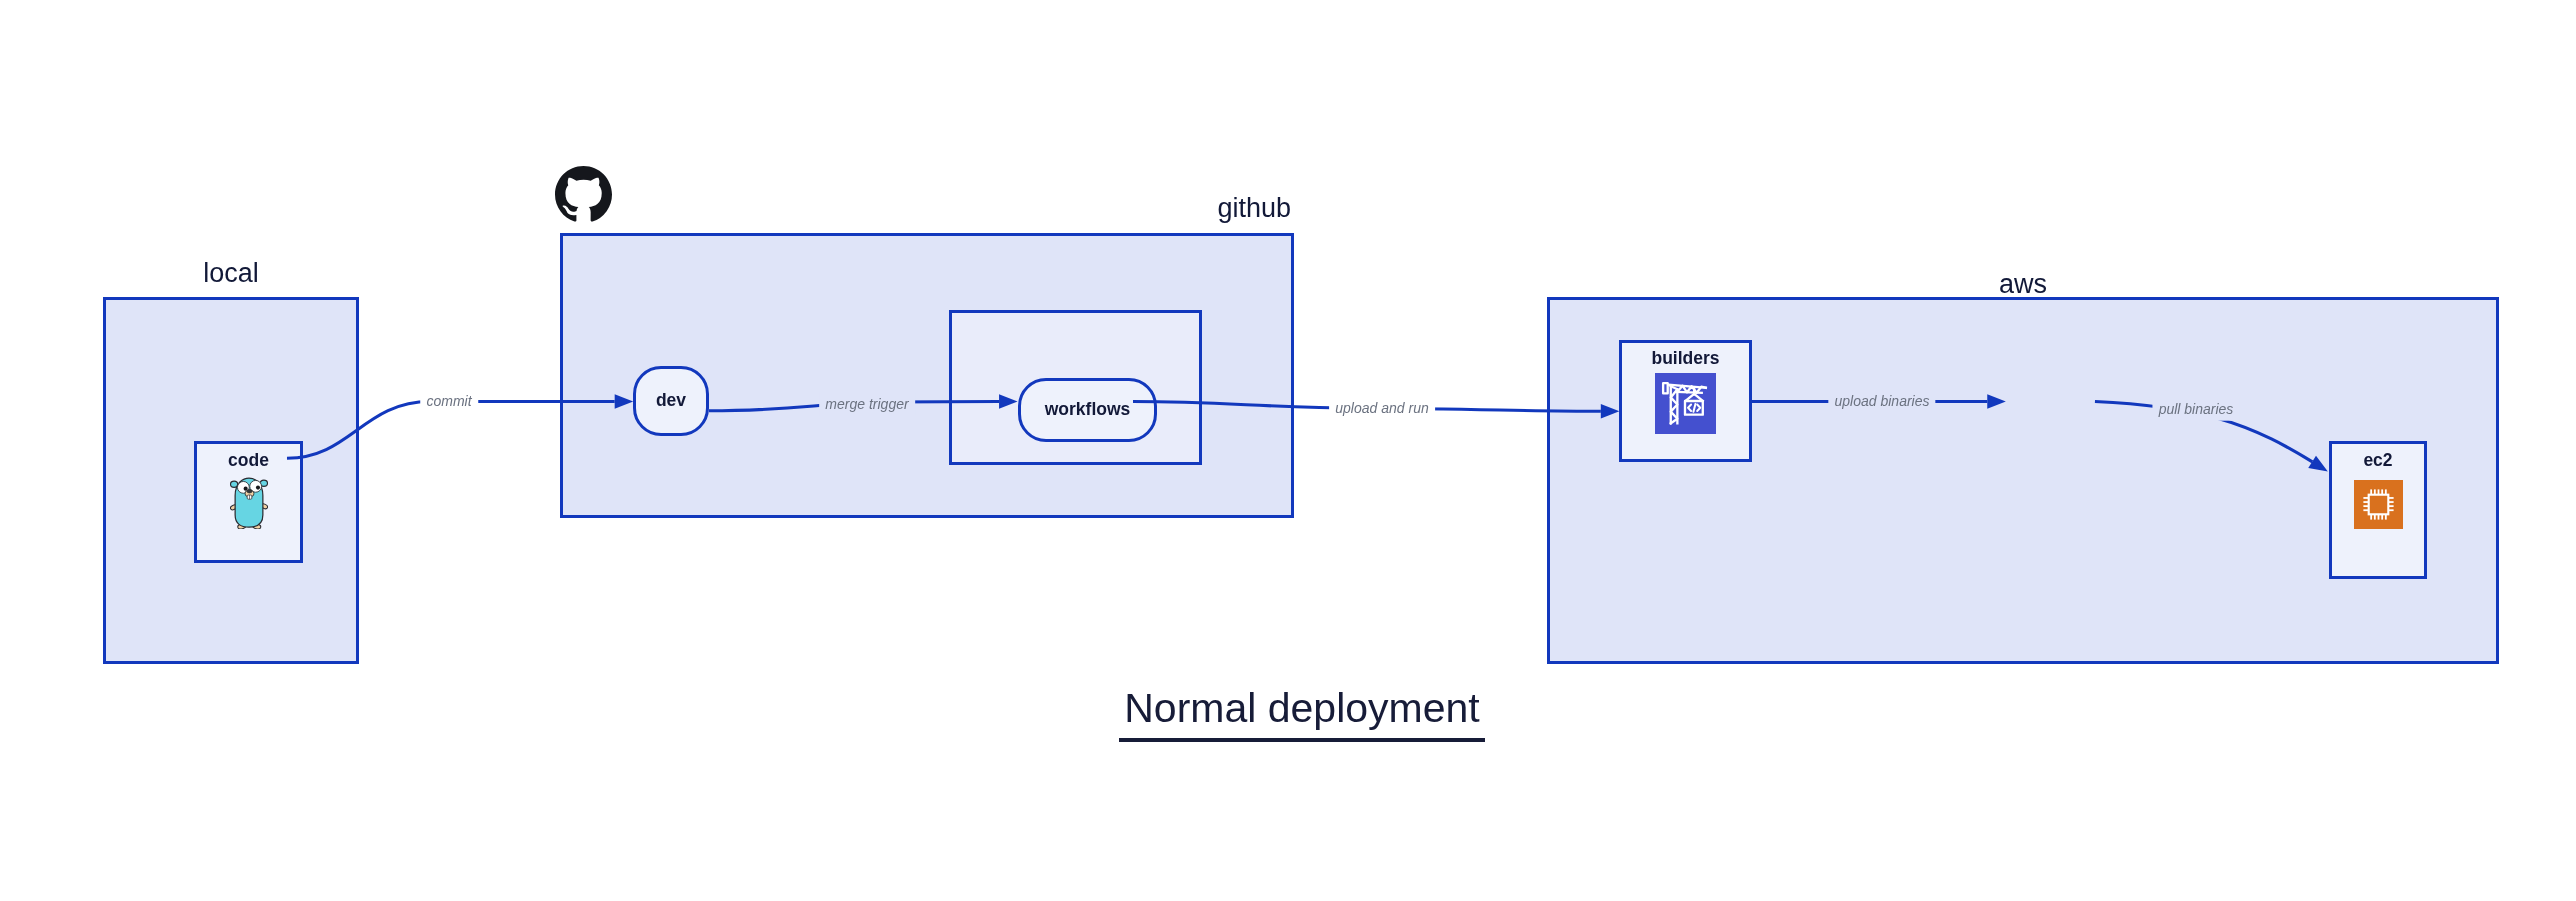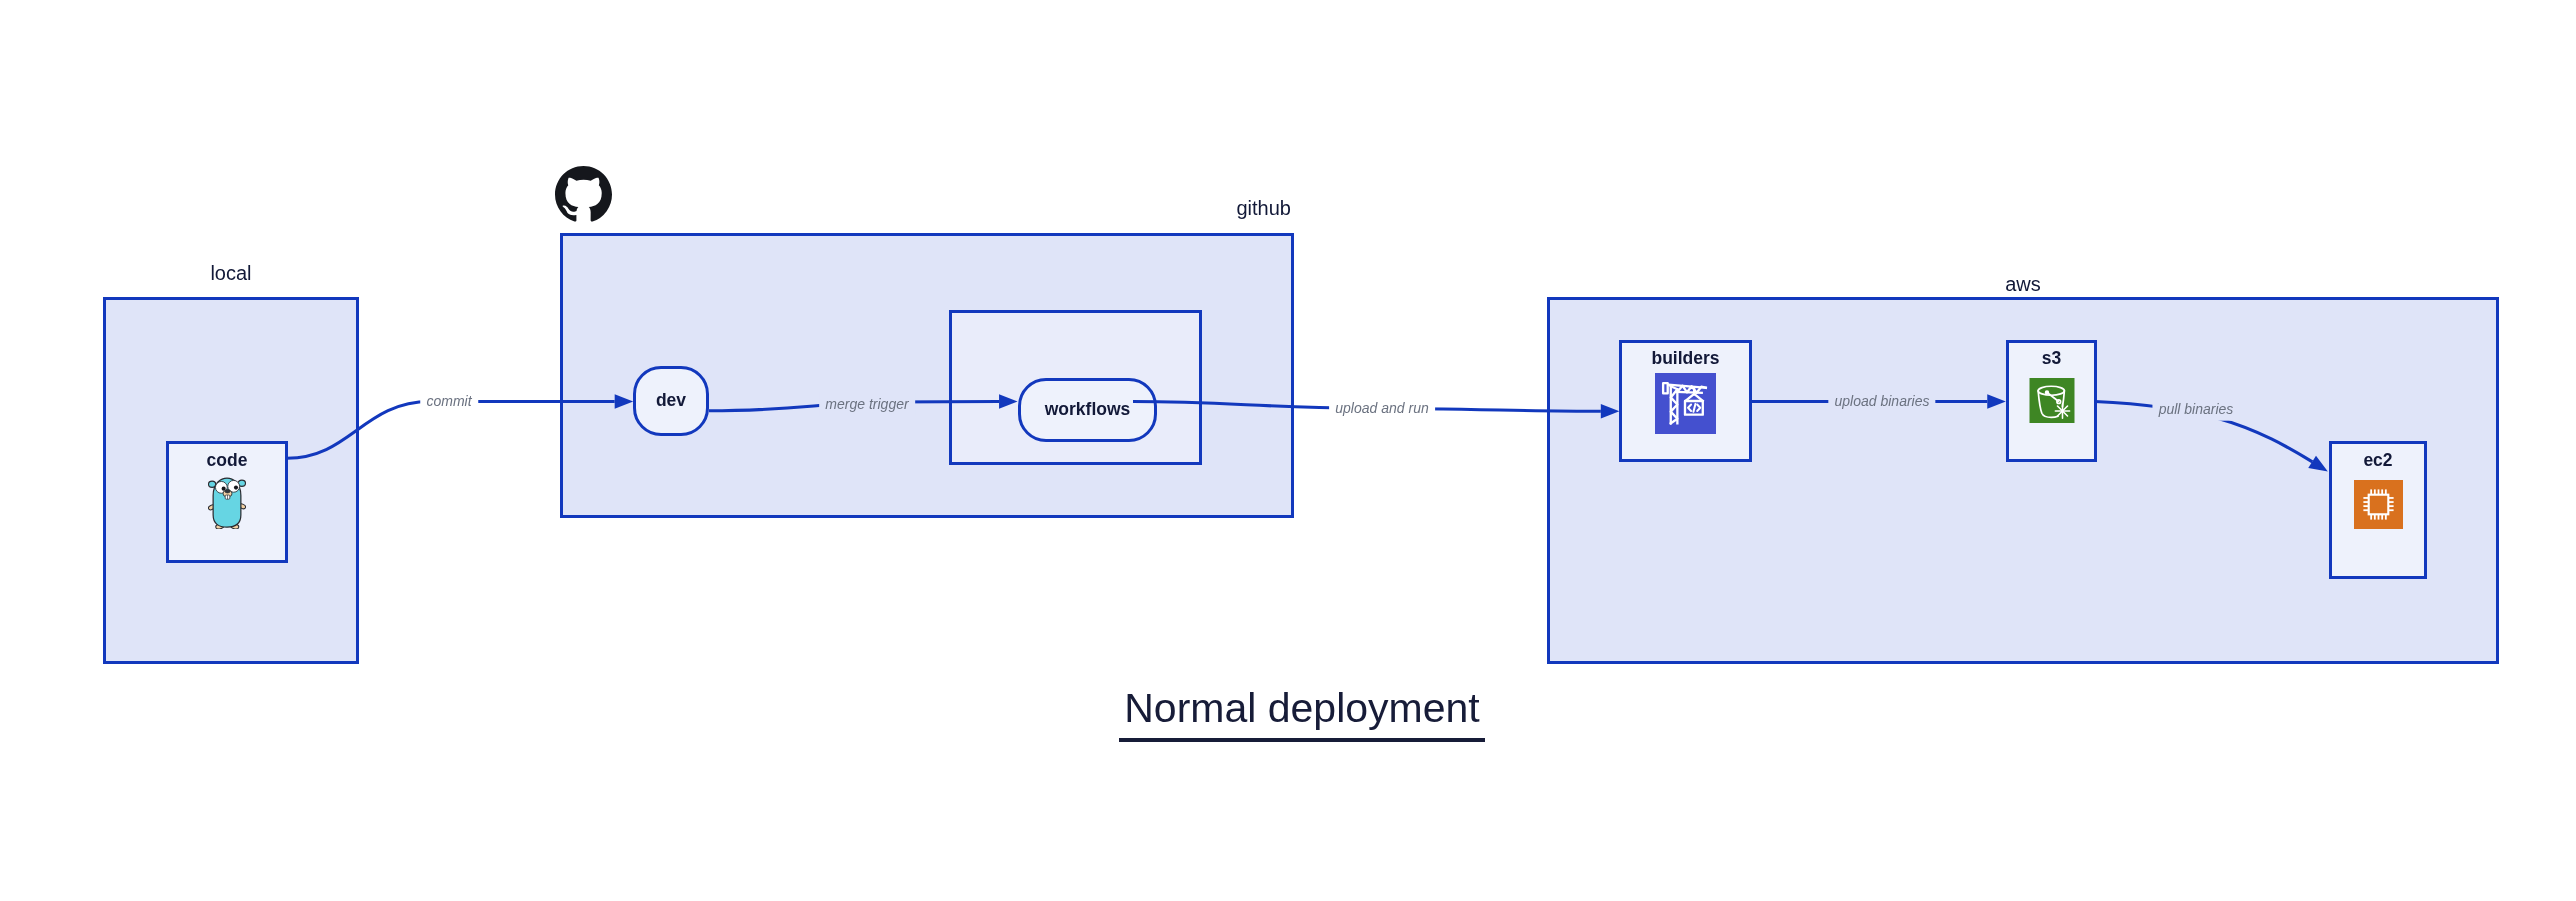--- a/index.html
+++ b/index.html
@@ -4,21 +4,21 @@
 <style>
   html,body{margin:0;padding:0;background:#ffffff;width:2604px;height:902px;overflow:hidden;
             font-family:"Liberation Sans",sans-serif;}
   .canvas{position:absolute;left:0;top:0;width:2604px;height:902px;background:#ffffff;}
 
   
   .cbox{position:absolute;background:#dfe4f8;border:3.1px solid #1238bd;box-sizing:border-box;}
   .cbox.mid{background:#e9ecfa;}
 
   
-  .clabel{position:absolute;font-size:20px;color:#121938;line-height:33px;}
+  .clabel{position:absolute;font-size:27px;color:#121938;line-height:33px;}
   .clabel.center{text-align:center;}
   .clabel.right{text-align:right;}
 
   
   .node{position:absolute;background:#eef2fc;border:3.1px solid #1238bd;box-sizing:border-box;
         display:flex;flex-direction:column;align-items:center;z-index:3;}
   .node .nlabel{font-weight:bold;font-size:17.5px;color:#121938;margin-top:6.2px;line-height:21.6px;}
   .node.plain{justify-content:center;border-radius:28px;}
   .node.plain .nlabel{margin-top:0;}
 
@@ -52,21 +52,21 @@
 
   <div class="cbox" style="left:103px;top:297px;width:256px;height:367px;"></div>
   <div class="cbox" style="left:560px;top:233px;width:734px;height:285px;"></div>
   <div class="cbox mid" style="left:949px;top:310px;width:253px;height:155px;z-index:2;"></div>
   <div class="cbox" style="left:1547px;top:297px;width:952px;height:367px;"></div>
 
   <svg class="gh-logo" width="57" height="61" viewBox="0 0 16 16">
     <path fill="#15171c" d="M8 0C3.58 0 0 3.58 0 8c0 3.54 2.29 6.53 5.47 7.59.4.07.55-.17.55-.38 0-.19-.01-.82-.01-1.49-2.01.37-2.53-.49-2.69-.94-.09-.23-.48-.94-.82-1.13-.28-.15-.68-.52-.01-.53.63-.01 1.08.58 1.23.82.72 1.21 1.87.87 2.33.66.07-.52.28-.87.51-1.07-1.78-.2-3.64-.89-3.64-3.95 0-.87.31-1.59.82-2.15-.08-.2-.36-1.02.08-2.12 0 0 .67-.21 2.2.82.64-.18 1.32-.27 2-.27s1.36.09 2 .27c1.53-1.04 2.2-.82 2.2-.82.44 1.1.16 1.92.08 2.12.51.56.82 1.27.82 2.15 0 3.07-1.87 3.75-3.65 3.95.29.25.54.73.54 1.48 0 1.07-.01 1.93-.01 2.2 0 .21.15.46.55.38A8.01 8.01 0 0 0 16 8c0-4.42-3.58-8-8-8z"></path>
   </svg>
 
-  <div class="node" style="left:166px;top:441px;width:122px;height:122px;">
+  <div class="node" style="left:194px;top:441px;width:109px;height:122px;">
     <div class="nlabel">code</div>
     <svg class="icon" style="margin-top:4.1px;" width="38" height="53" viewBox="0 0 74 103">
       <ellipse cx="8" cy="16" rx="7" ry="6" fill="#66d5e3" stroke="#2a2c31" stroke-width="2.2"></ellipse>
       <ellipse cx="66" cy="14" rx="7" ry="6" fill="#66d5e3" stroke="#2a2c31" stroke-width="2.2"></ellipse>
       <ellipse cx="7" cy="61" rx="6.5" ry="4.2" fill="#f2d1a4" stroke="#2a2c31" stroke-width="2" transform="rotate(-25 7 61)"></ellipse>
       <ellipse cx="67" cy="59" rx="6.5" ry="4.2" fill="#f2d1a4" stroke="#2a2c31" stroke-width="2" transform="rotate(25 67 59)"></ellipse>
       <ellipse cx="23" cy="98" rx="8" ry="4.8" fill="#f2d1a4" stroke="#2a2c31" stroke-width="2" transform="rotate(-12 23 98)"></ellipse>
       <ellipse cx="52" cy="98" rx="8" ry="4.8" fill="#f2d1a4" stroke="#2a2c31" stroke-width="2" transform="rotate(12 52 98)"></ellipse>
       <path d="M10,38 C10,13 26,4 37,4 C48,4 64,13 64,38 L64,76 C64,93 53,99.5 37,99.5 C21,99.5 10,93 10,76 Z" fill="#66d5e3" stroke="#2a2c31" stroke-width="2.4"></path>
       <circle cx="26" cy="22" r="11.5" fill="#ffffff" stroke="#2a2c31" stroke-width="1.6"></circle>
@@ -105,40 +105,20 @@
         <rect x="29.5" y="27.5" width="17.5" height="13.5"></rect>
       </g>
       <g stroke="#ffffff" stroke-width="2" fill="none" stroke-linejoin="round" stroke-linecap="round">
         <polyline points="35.5,31 32.5,34.2 35.5,37.4"></polyline>
         <line x1="37.8" y1="38.2" x2="39.8" y2="30.4"></line>
         <polyline points="41.5,31 44.5,34.2 41.5,37.4"></polyline>
       </g>
     </svg>
   </div>
 
-  <div class="node" style="left:2006px;top:340px;width:91px;height:122px;">
-    <div class="nlabel" style="margin-top:5.2px;">s3</div>
-    <svg class="icon" style="margin-top:8.2px;" width="46" height="45" viewBox="0 0 60 60">
-      <rect x="0" y="0" width="60" height="60" fill="#3e8624"></rect>
-      <g stroke="#ffffff" stroke-width="2.3" fill="none" stroke-linecap="round">
-        <ellipse cx="29" cy="17" rx="17.5" ry="6"></ellipse>
-        <path d="M11.5,17 C12.5,28 14.5,42 16.5,47 C18,50.5 23,52.5 29,52.5 C32.5,52.5 35.5,52 38,51"></path>
-        <path d="M46.5,17 C46,24 45,32 44,38"></path>
-        <line x1="23" y1="19" x2="38.5" y2="31"></line>
-        <circle cx="23.3" cy="19.2" r="1.8" fill="#ffffff"></circle>
-        <circle cx="39" cy="31.5" r="2.4"></circle>
-      </g>
-      <g stroke="#ffffff" stroke-width="2.1" fill="none" stroke-linecap="round">
-        <line x1="44" y1="34.5" x2="44" y2="53.5"></line>
-        <line x1="34.5" y1="44" x2="53.5" y2="44"></line>
-        <line x1="37.3" y1="37.3" x2="50.7" y2="50.7"></line>
-        <line x1="50.7" y1="37.3" x2="37.3" y2="50.7"></line>
-      </g>
-    </svg>
-  </div>
 
   <div class="node" style="left:2329px;top:441px;width:98px;height:138px;">
     <div class="nlabel">ec2</div>
     <svg class="icon" style="margin-top:8.2px;" width="49" height="49" viewBox="0 0 60 60">
       <rect x="0" y="0" width="60" height="60" fill="#d9711e"></rect>
       <rect x="18" y="18" width="24" height="24" fill="none" stroke="#ffffff" stroke-width="2.6"></rect>
       <g stroke="#ffffff" stroke-width="2.2" fill="none">
         <line x1="21" y1="11.5" x2="21" y2="18"></line>
           <line x1="25.5" y1="11.5" x2="25.5" y2="18"></line>
         <line x1="30" y1="11.5" x2="30" y2="18"></line>

